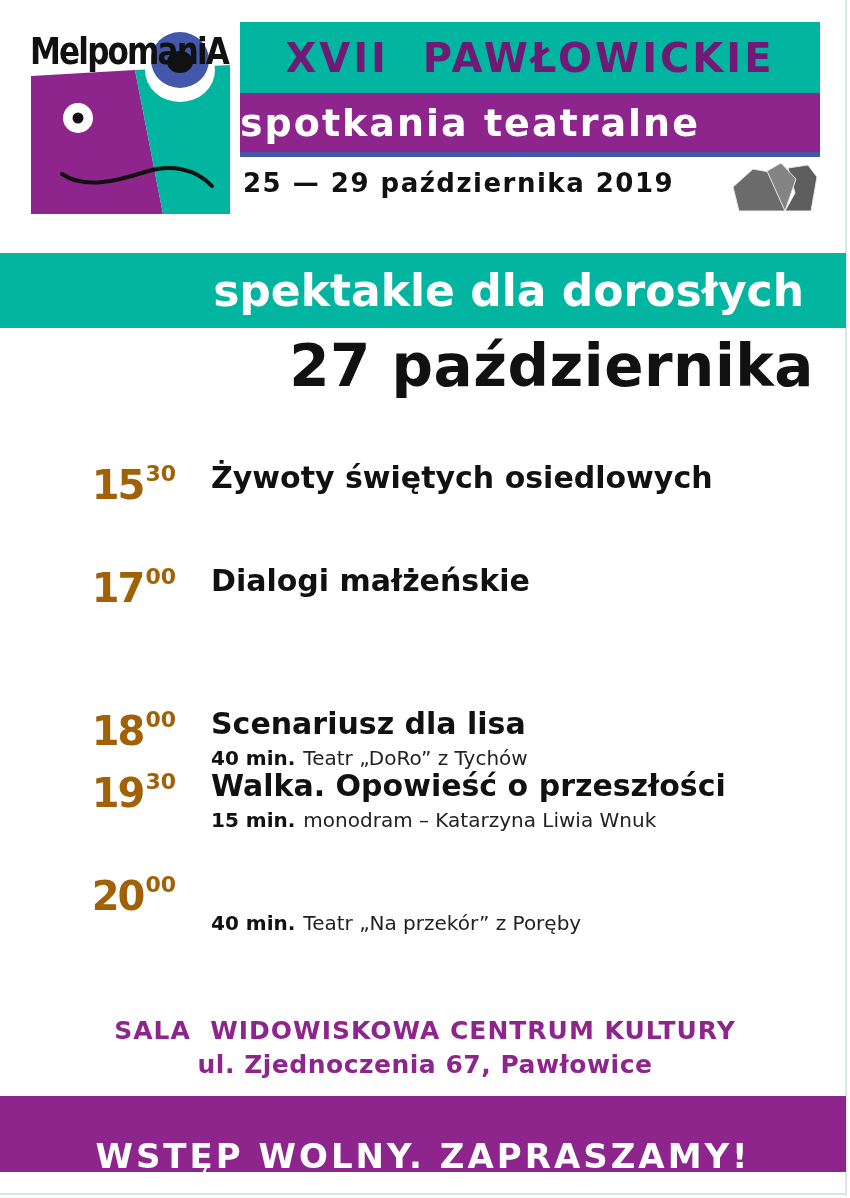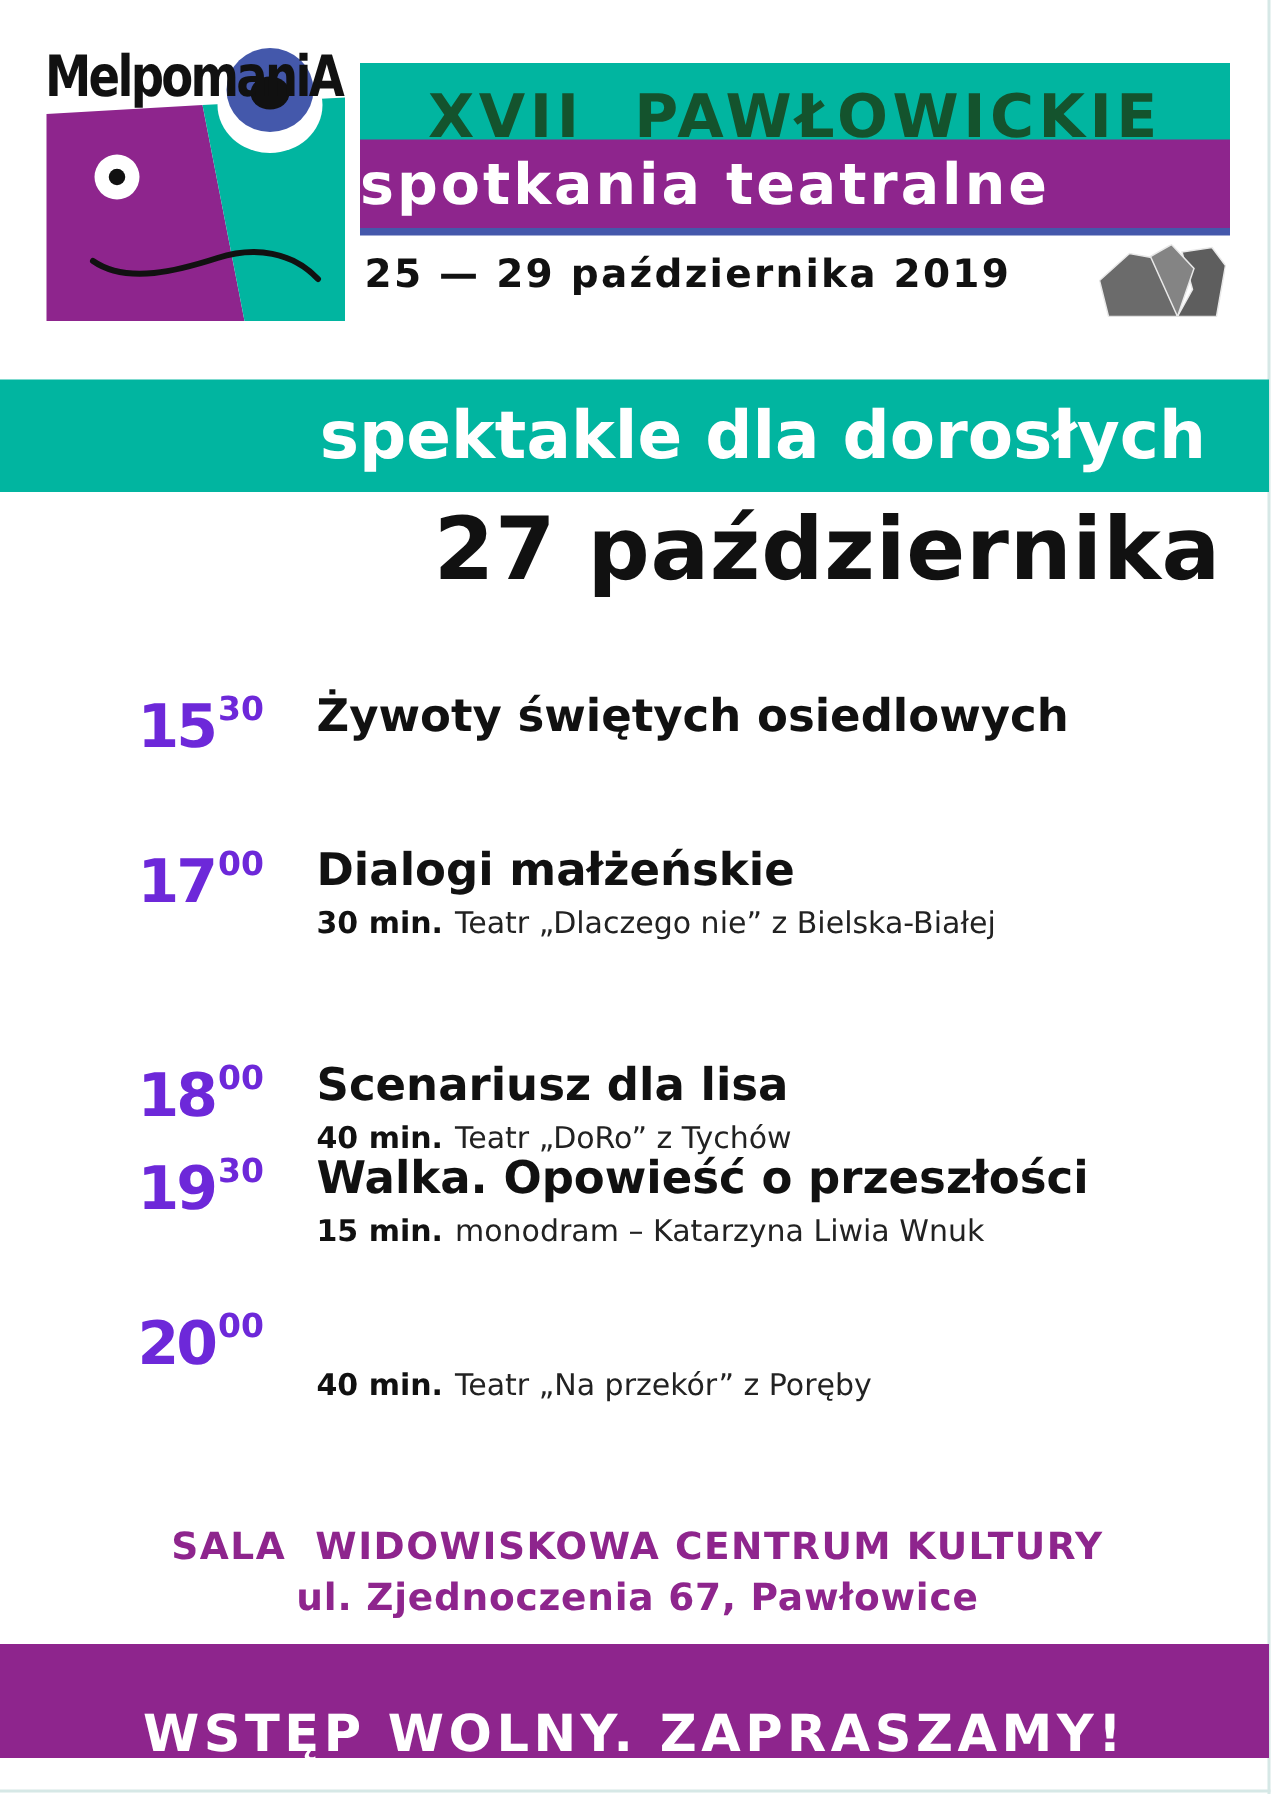--- a/index.html
+++ b/index.html
@@ -5,34 +5,34 @@
   html, body { margin:0; padding:0; }
   body { width:850px; height:1198px; background:#ffffff; position:relative; overflow:hidden; font-family:"Liberation Sans", sans-serif; }
   .frame-right { position:absolute; left:845px; top:0; width:2px; height:1196px; background:#d6e8e6; }
   .frame-bottom { position:absolute; left:0; top:1193px; width:847px; height:2px; background:#d6e8e6; }
 
   
   .logo { position:absolute; left:30px; top:20px; width:200px; height:195px; }
   .logo svg { width:200px; height:195px; display:block; }
 
   
-  .hdr-teal { position:absolute; left:240px; top:22px; width:580px; height:71px; background:#01b5a0; color:#14532d; display:flex; align-items:center; justify-content:center; font-weight:bold; font-size:40px; letter-spacing:3px; font-family:"DejaVu Sans", sans-serif;margin-top:20px; }
+  .hdr-teal { position:absolute; left:240px; top:22px; width:580px; height:71px; background:#01b5a0; color:#701a75; display:flex; align-items:center; justify-content:center; font-weight:bold; font-size:40px; letter-spacing:3px; font-family:"DejaVu Sans", sans-serif; }
   .hdr-purple { position:absolute; left:240px; top:93px; width:580px; height:59px; background:#8e258d; color:#fff; display:flex; align-items:center; font-weight:bold; font-size:38px; letter-spacing:2px; font-family:"DejaVu Sans", sans-serif; }
   .hdr-line { position:absolute; left:240px; top:152px; width:580px; height:5px; background:#4458ab; }
   .hdr-dates { position:absolute; left:243px; top:168px; font-size:26px; font-weight:bold; letter-spacing:1.5px; color:#111; font-family:"DejaVu Sans", sans-serif; }
   .rocks { position:absolute; left:733px; top:163px; width:84px; height:48px; }
 
   
   .cat-band { position:absolute; left:0; top:253px; width:846px; height:75px; background:#01b5a0; }
   .cat-label { position:absolute; right:42px; top:0; height:75px; line-height:75px; color:#fff; font-size:44px; font-weight:bold; font-family:"DejaVu Sans", sans-serif; }
   .date-title { position:absolute; right:36px; top:332px; font-size:58px; font-weight:bold; color:#111; font-family:"DejaVu Sans", sans-serif; letter-spacing:0.5px; }
 
   
   .event { position:absolute; left:0; width:850px; height:80px; }
-  .time { position:absolute; right:674px; top:2px; color:#6d28d9; font-weight:bold; font-size:40px; white-space:nowrap; font-family:"DejaVu Sans", sans-serif; letter-spacing:-2px; }
+  .time { position:absolute; right:674px; top:2px; color:#a16207; font-weight:bold; font-size:40px; white-space:nowrap; font-family:"DejaVu Sans", sans-serif; letter-spacing:-2px; }
   .time sup { font-size:22px; vertical-align:0; position:relative; top:-18px; letter-spacing:0; margin-left:2px; }
   .ev-title { position:absolute; left:211px; top:0; font-size:30px; font-weight:bold; color:#111; white-space:nowrap; font-family:"DejaVu Sans", sans-serif; }
   .ev-meta { position:absolute; left:211px; top:40px; font-size:20px; color:#222; white-space:nowrap; font-family:"DejaVu Sans", sans-serif; }
   .ev-meta b { font-weight:bold; margin-right:8px; color:#111; }
 
   
   .venue1 { position:absolute; left:0; width:850px; top:1016px; text-align:center; color:#8e258d; font-weight:bold; font-size:25px; letter-spacing:1px; font-family:"DejaVu Sans", sans-serif; }
   .venue2 { position:absolute; left:0; width:850px; top:1050px; text-align:center; color:#8e258d; font-weight:bold; font-size:25px; letter-spacing:0.5px; font-family:"DejaVu Sans", sans-serif; }
 
   .footer-band { position:absolute; left:0; top:1096px; width:846px; height:76px; background:#8e258d; display:flex; align-items:center; justify-content:center; }
@@ -84,21 +84,20 @@
 <div class="date-title">27 października</div>
 
 <div class="event" style="top:460px;">
   <div class="time"><span>15</span><sup>30</sup></div>
   <div class="ev-title">Żywoty świętych osiedlowych</div>
 </div>
 
 <div class="event" style="top:563px;">
   <div class="time"><span>17</span><sup>00</sup></div>
   <div class="ev-title">Dialogi małżeńskie</div>
-  <div class="ev-meta"><b>30 min.</b><span>Teatr „Dlaczego nie” z Bielska-Białej</span></div>
 </div>
 
 <div class="event" style="top:706px;">
   <div class="time"><span>18</span><sup>00</sup></div>
   <div class="ev-title">Scenariusz dla lisa</div>
   <div class="ev-meta"><b>40 min.</b><span>Teatr „DoRo” z Tychów</span></div>
 </div>
 
 <div class="event" style="top:768px;">
   <div class="time"><span>19</span><sup>30</sup></div>

